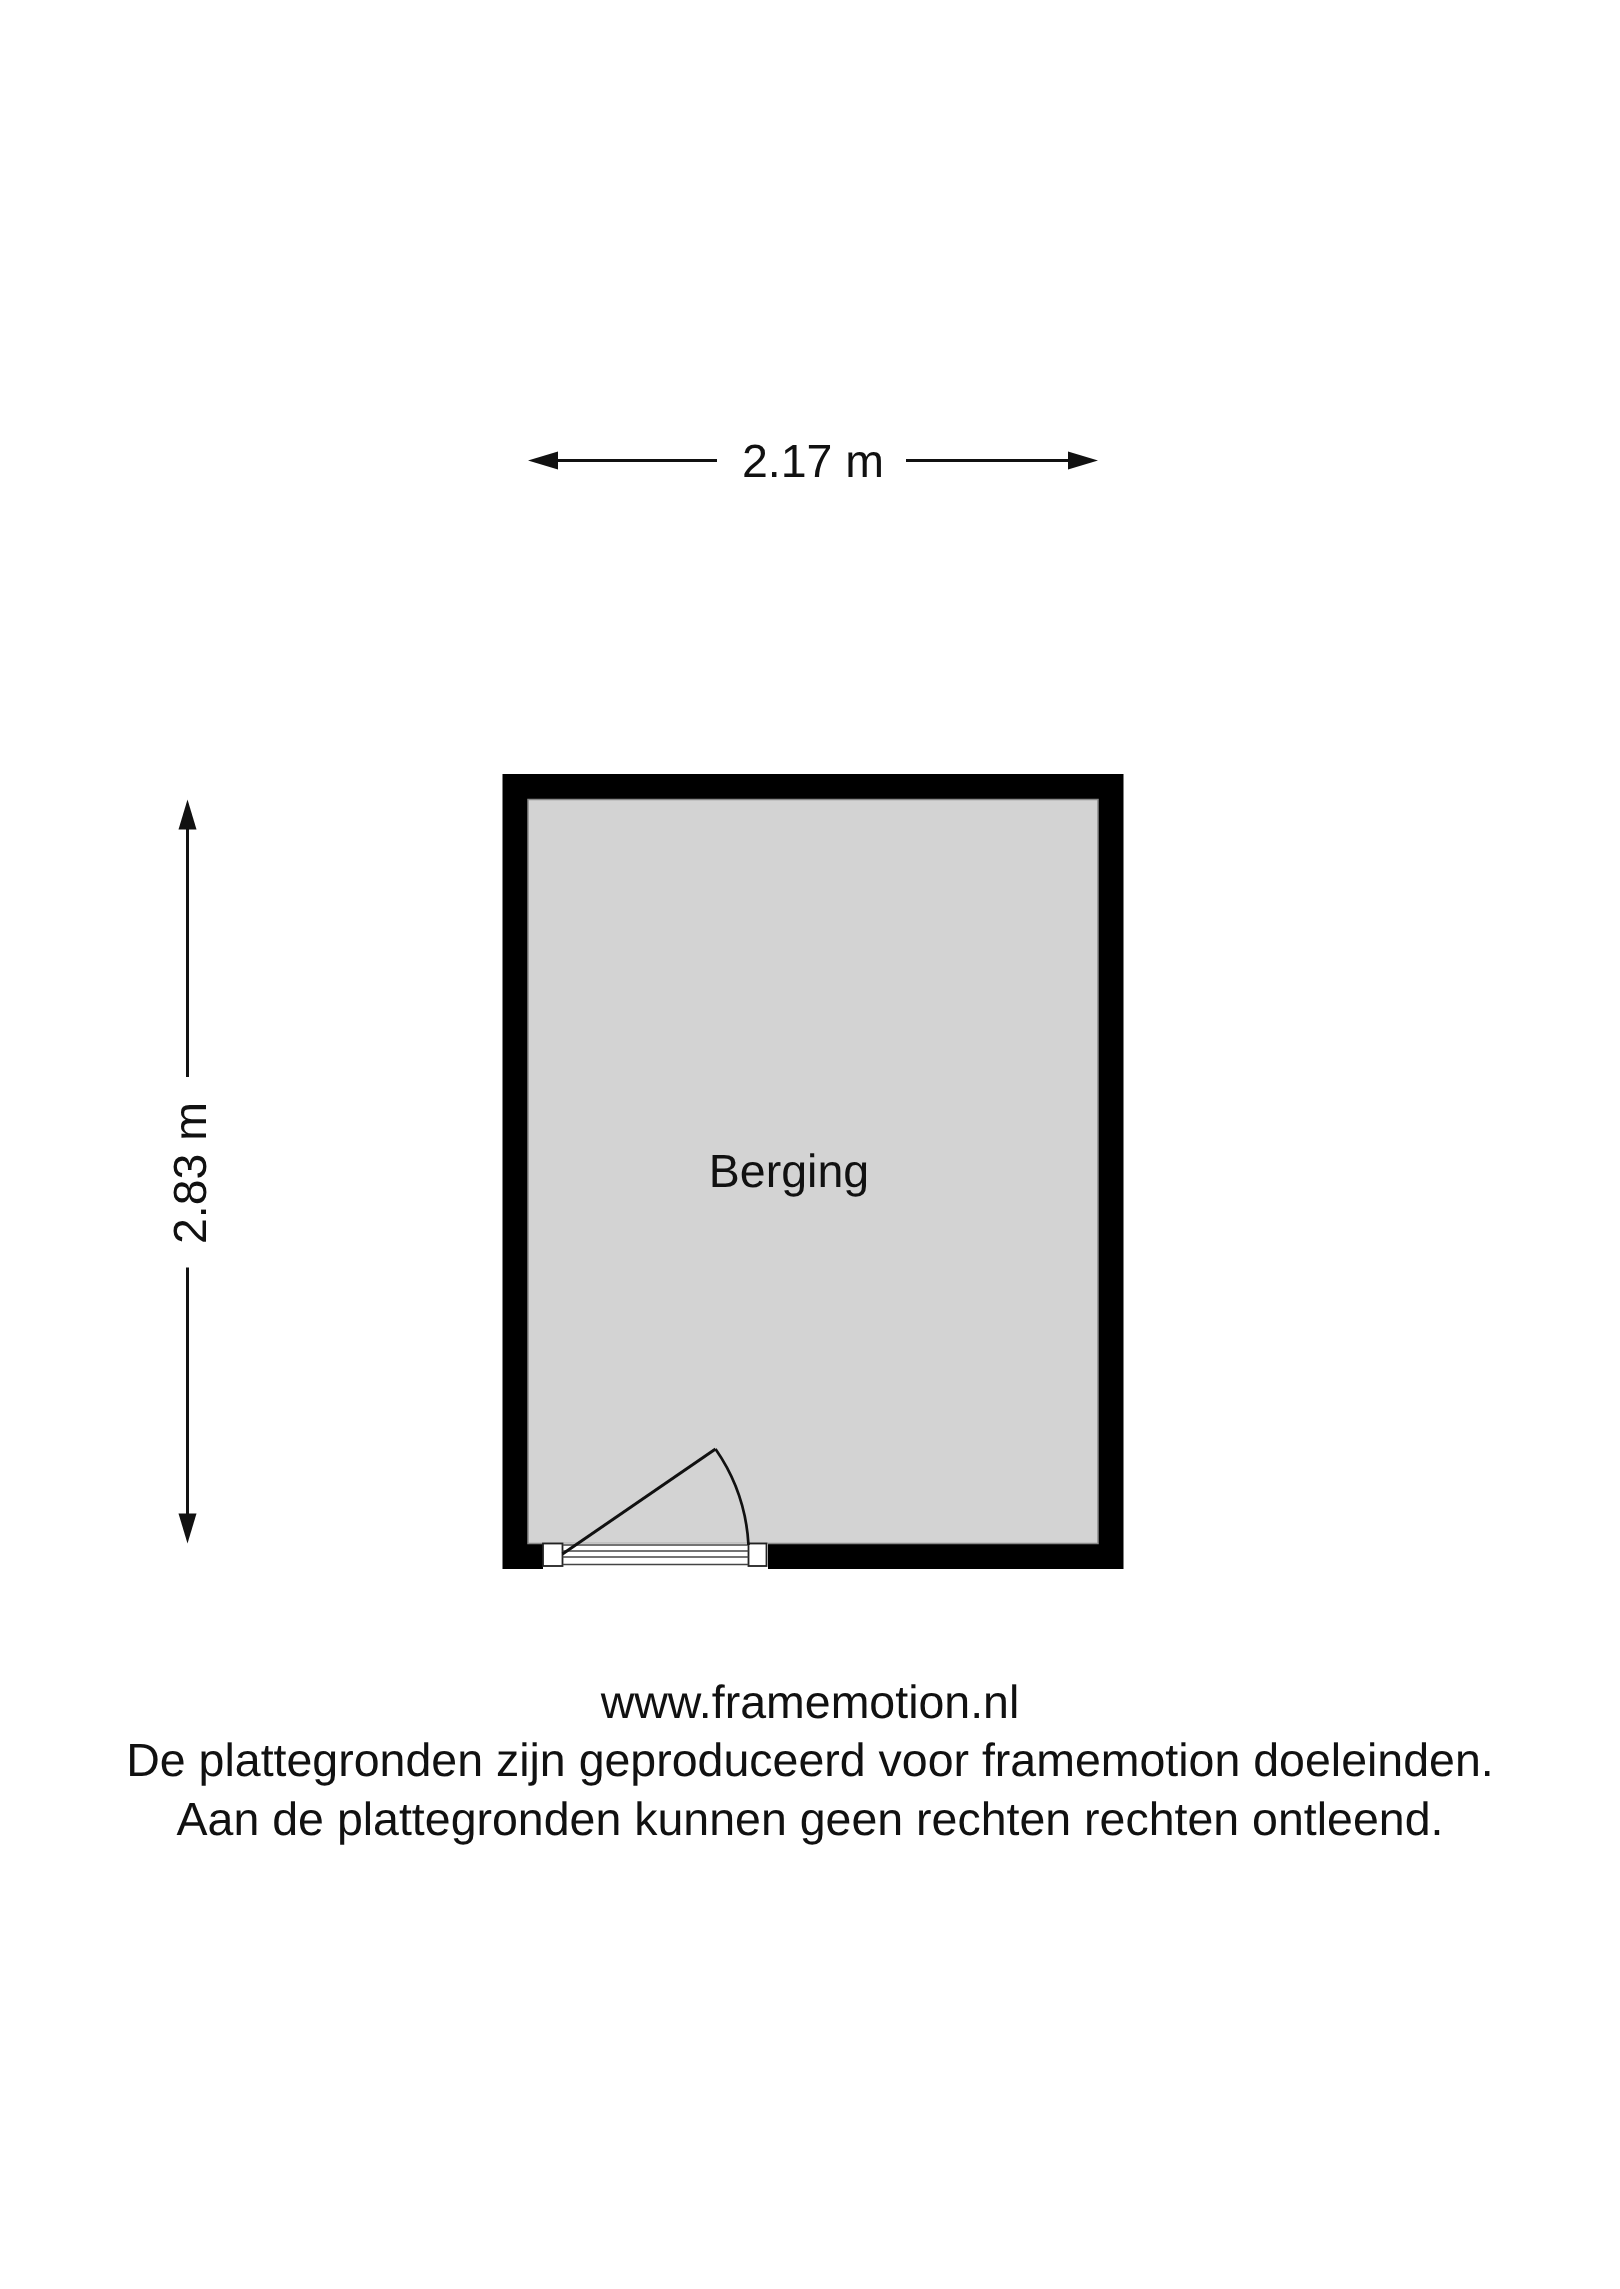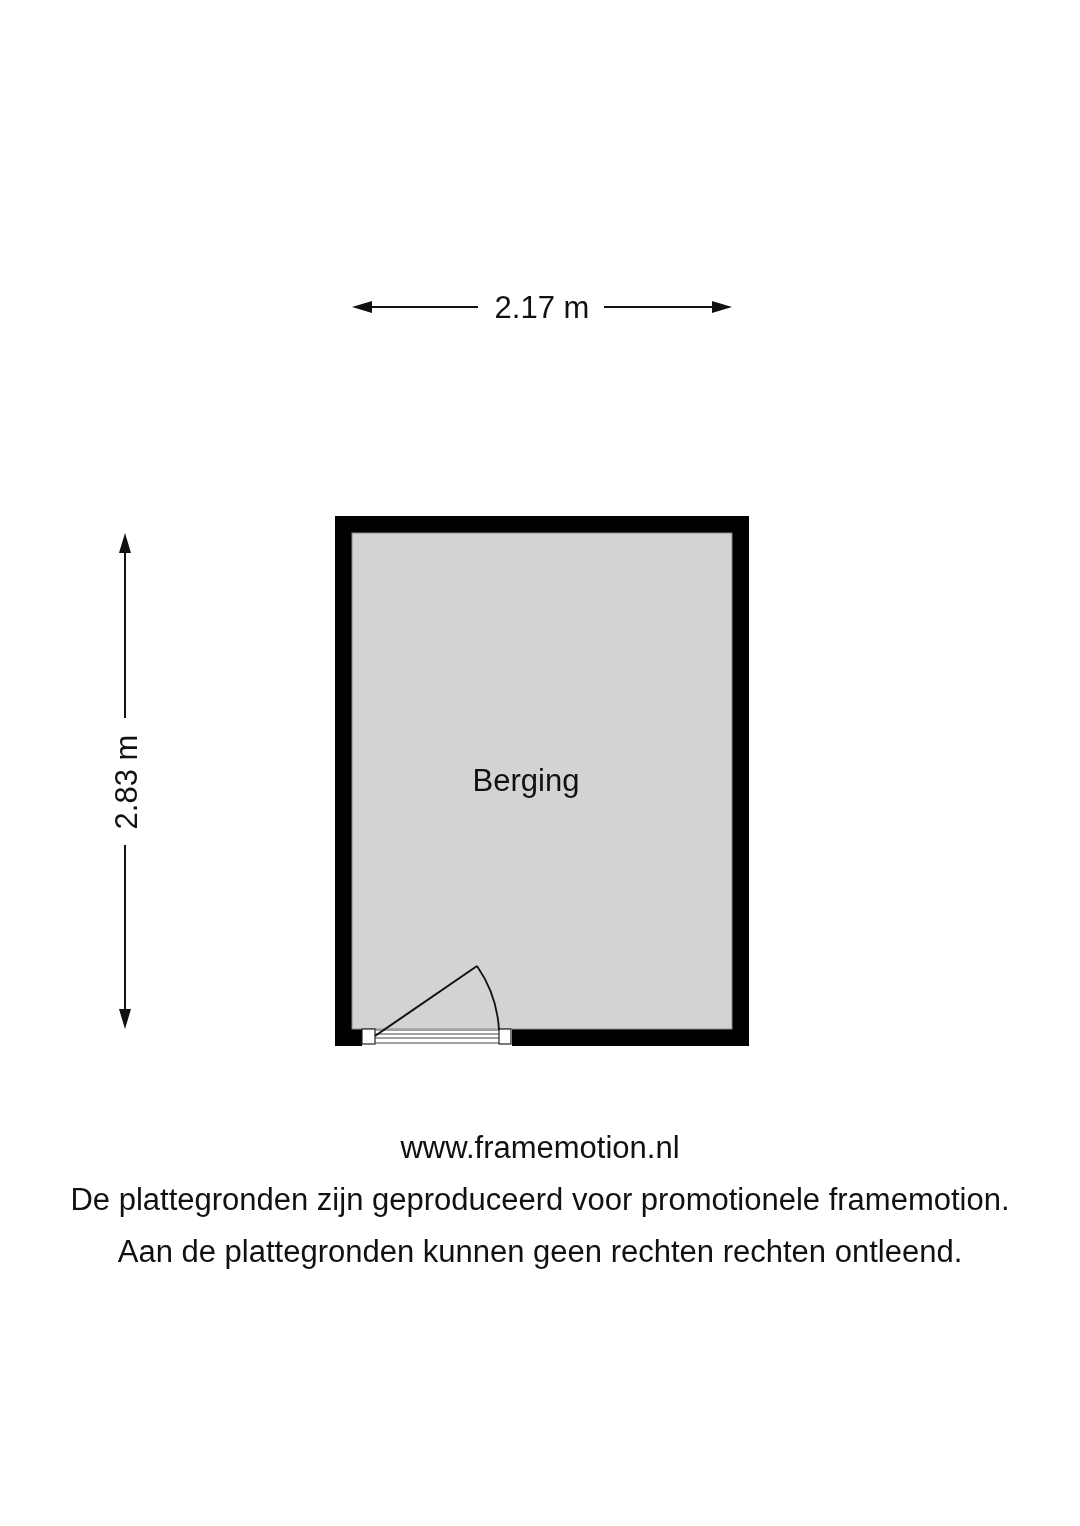--- a/index.html
+++ b/index.html
@@ -3,21 +3,21 @@
   <meta charset="utf-8">
   <style>
     html, body { margin: 0; padding: 0; background: #ffffff; }
     body { width: 1080px; height: 1526px; position: relative; overflow: hidden;
            font-family: "Liberation Sans", sans-serif; color: #111; }
     #plan { position: absolute; left: 0; top: 0; }
     .room-label { font-family: "Liberation Sans", sans-serif; font-size: 31px; fill: #111; }
     .dim-label { font-family: "Liberation Sans", sans-serif; font-size: 31px; fill: #111; }
     .footer { position: absolute; left: 0; width: 1080px; text-align: center;
               font-size: 31px; line-height: 39px; color: #111; }
-    .footer div { white-space: nowrap; margin-top: 13px; }
+    .footer div { white-space: nowrap; }
   </style>
 </head>
 <body>
 
 <svg id="plan" width="1080" height="1526" viewBox="0 0 1080 1526">
 
   <g>
     <line x1="362" y1="307" x2="478" y2="307" stroke="#111" stroke-width="2"></line>
     <line x1="604" y1="307" x2="722" y2="307" stroke="#111" stroke-width="2"></line>
     <polygon points="352,307 372,301 372,313" fill="#111"></polygon>
@@ -46,15 +46,15 @@
     <line x1="375" y1="1043" x2="499" y2="1043" stroke="#444" stroke-width="1"></line>
 
     <line x1="375" y1="1036" x2="477" y2="966" stroke="#111" stroke-width="2"></line>
     <path d="M477,966 A124,124 0 0 1 499,1030" fill="none" stroke="#111" stroke-width="1.8"></path>
     <text x="526" y="791" text-anchor="middle" class="room-label">Berging</text>
   </g>
 </svg>
 
 <div class="footer" style="top:1115px;">
   <div>www.framemotion.nl</div>
-  <div>De plattegronden zijn geproduceerd voor promotionele framemotion.</div>
+  <div>De plattegronden zijn geproduceerd voor framemotion doeleinden.</div>
   <div>Aan de plattegronden kunnen geen rechten rechten ontleend.</div>
 </div>
 
 </body></html>

